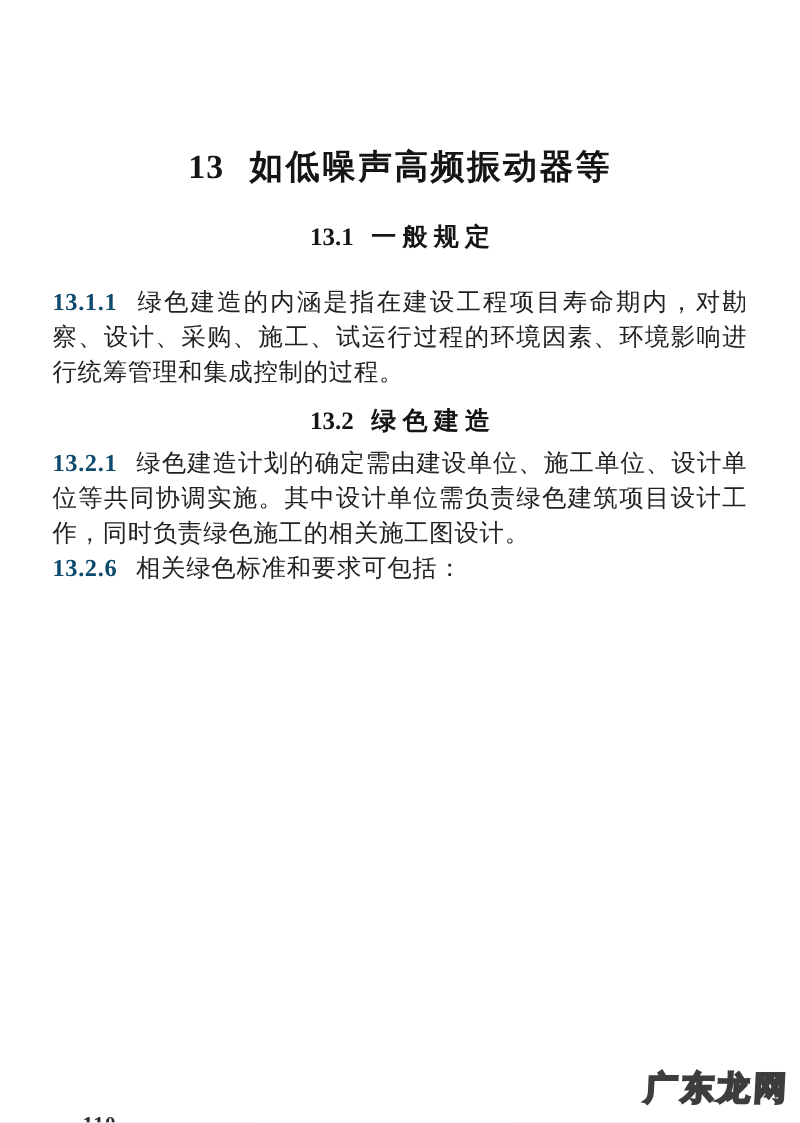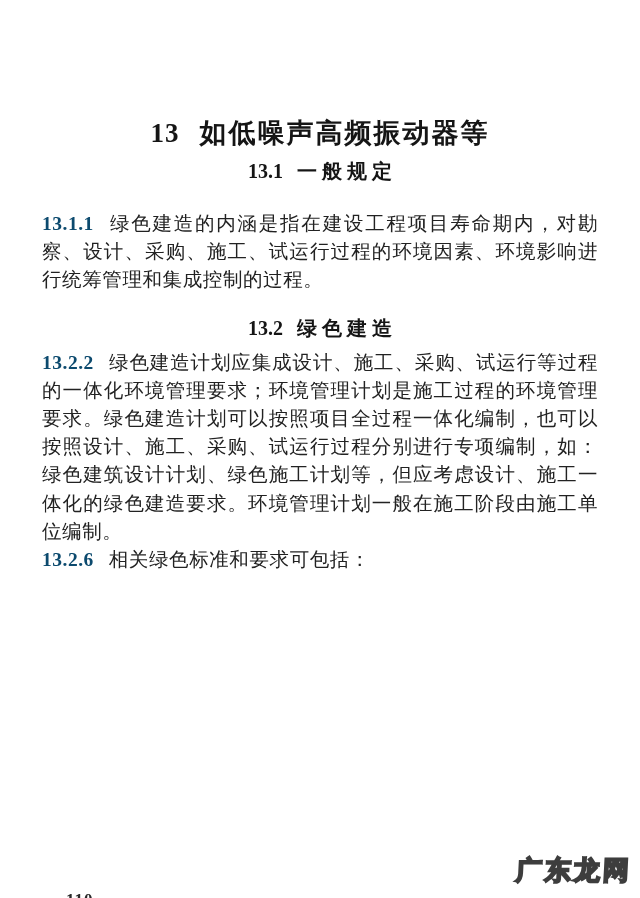--- a/index.html
+++ b/index.html
@@ -31,22 +31,22 @@
   }
   .chapter-title .ch-num { margin-right: 20px; letter-spacing: 1px; text-align: center; }
   .section-heading {
     text-align: center;
     font-size: 20px;
     font-weight: bold;
     line-height: 26px;
     color: #151515;
   }
   .section-heading .sec-num { margin-right: 14px; }
-  .section-heading.first { margin-top: 8px; margin-bottom: 26px; }
-  .section-heading.second { margin-top: 20px; margin-bottom: 8px; }
+  .section-heading.first { margin-top: 27px; margin-bottom: 26px; }
+  .section-heading.second { margin-top: 10px; margin-bottom: 8px; }
   .clause {
     font-size: 19.5px;
     line-height: 28.2px;
     text-align: justify;
     text-justify: inter-ideograph;
     letter-spacing: 0.6px;
     color: #222222;
   }
   .clause .clause-num {
     font-weight: bold;
@@ -93,24 +93,24 @@
     </h2>
 
     <p class="clause">
       <span class="clause-num">13.1.1</span><span>绿色建造的内涵是指在建设工程项目寿命期内，对勘察、设计、采购、施工、试运行过程的环境因素、环境影响进行统筹管理和集成控制的过程。</span>
     </p>
 
     <h2 class="section-heading second">
       <span class="sec-num">13.2</span><span>绿 色 建 造</span>
     </h2>
 
+    <p class="clause">
+      <span class="clause-num">13.2.1</span><span>绿色建造计划的确定需由建设单位、施工单位、设计单位等共同协调实施。其中设计单位需负责绿色建筑项目设计工作，同时负责绿色施工的相关施工图设计。</span>
+    </p>
 
-    <p class="clause">
-      <span class="clause-num">13.2.2</span><span>绿色建造计划应集成设计、施工、采购、试运行等过程的一体化环境管理要求；环境管理计划是施工过程的环境管理要求。绿色建造计划可以按照项目全过程一体化编制，也可以按照设计、施工、采购、试运行过程分别进行专项编制，如：绿色建筑设计计划、绿色施工计划等，但应考虑设计、施工一体化的绿色建造要求。环境管理计划一般在施工阶段由施工单位编制。</span>
-    </p>
 
 
 
 
     <p class="clause">
       <span class="clause-num">13.2.6</span><span>相关绿色标准和要求可包括：</span>
     </p>
 
   </div>
 

